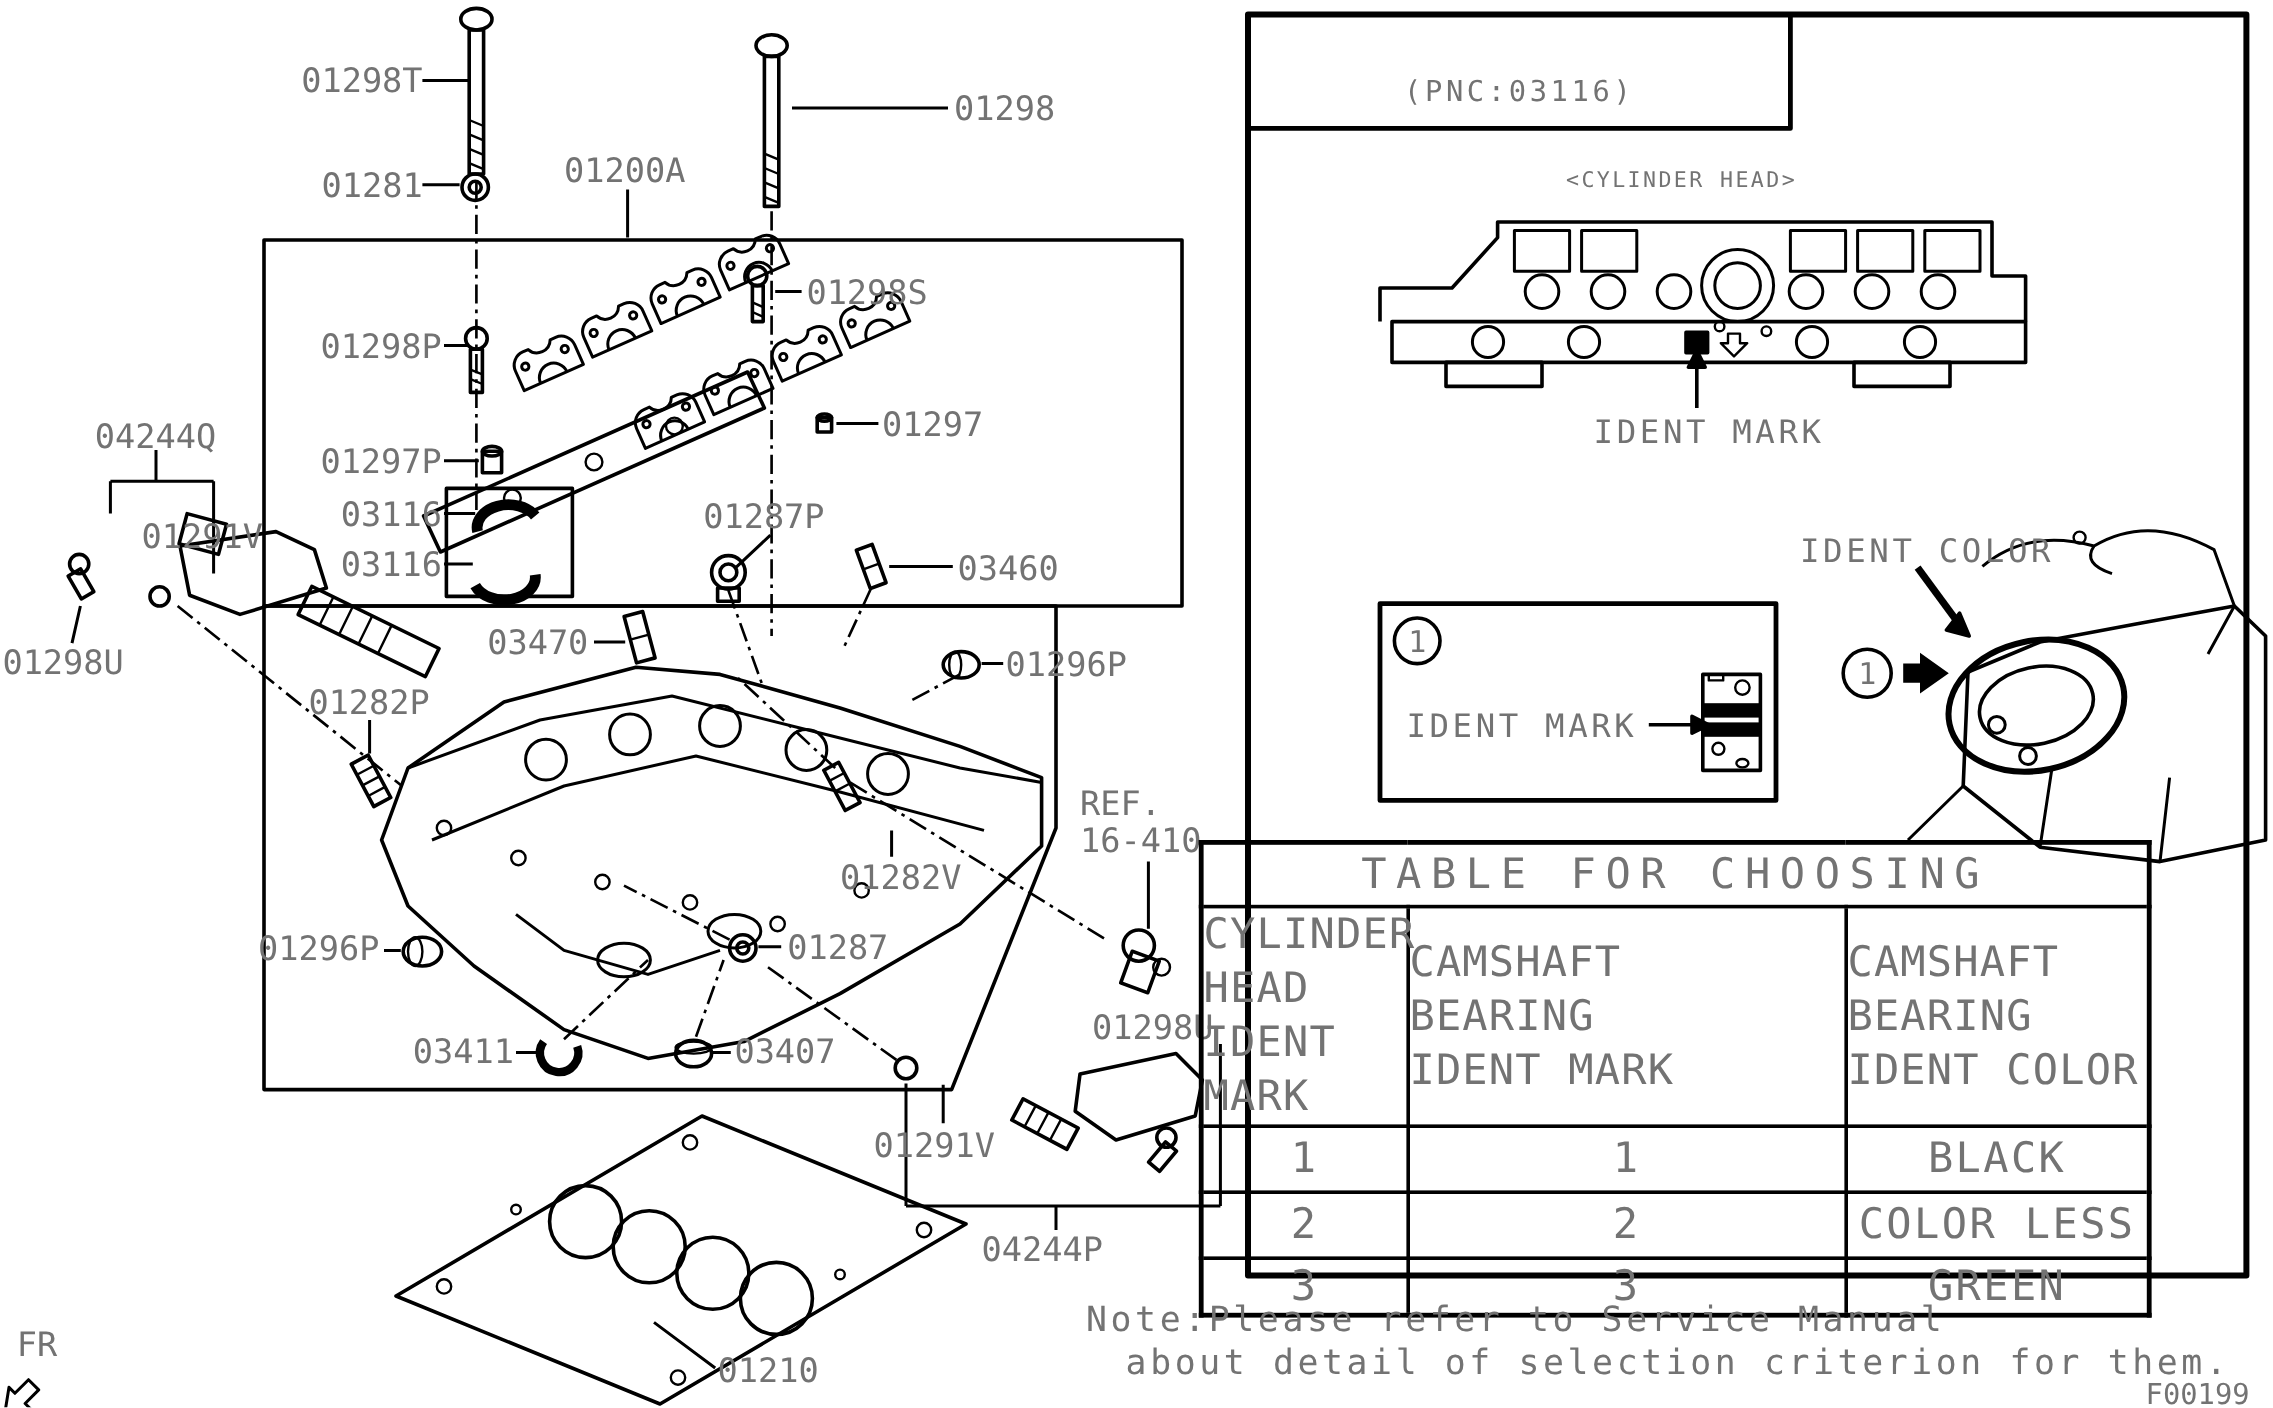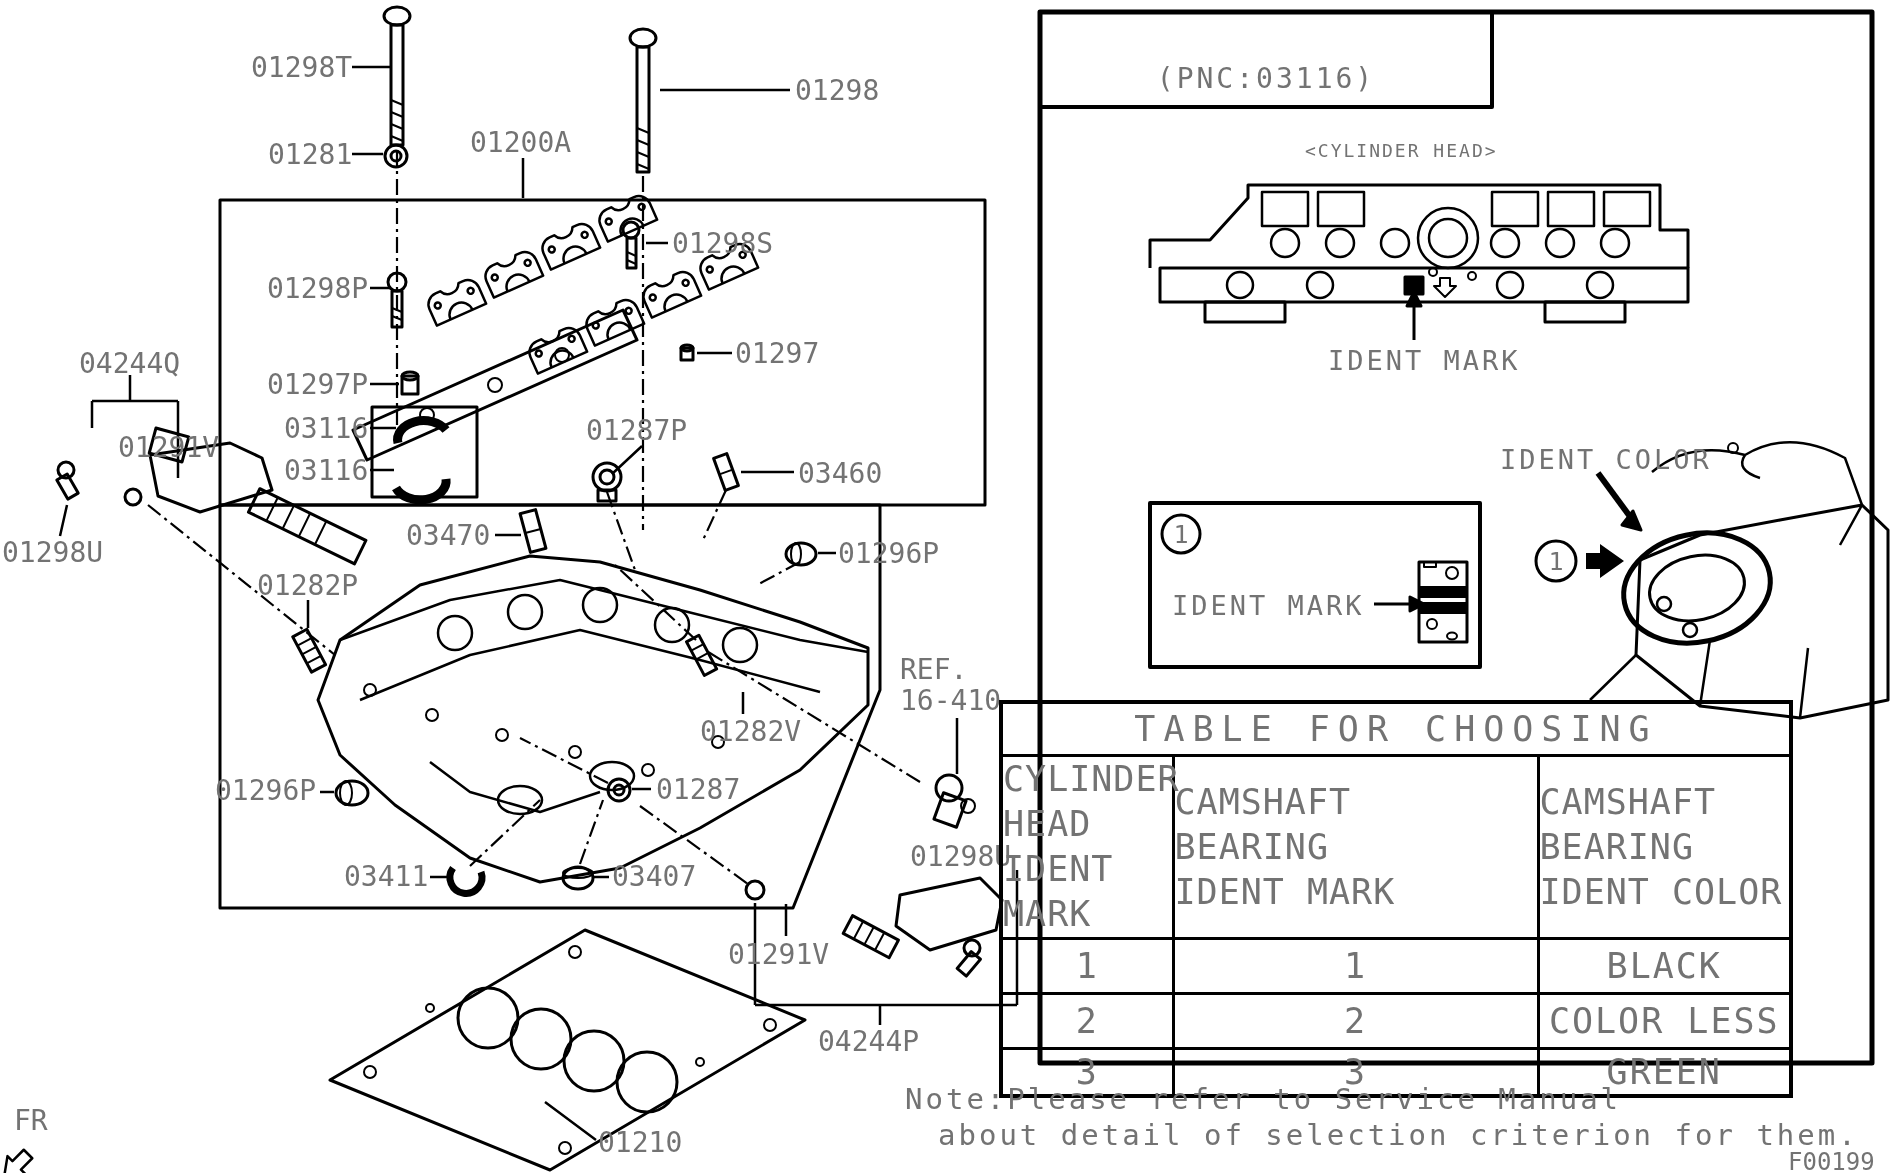--- a/index.html
+++ b/index.html
@@ -359,21 +359,21 @@
 <div class="plabel pre" style="left:900px;top:654px;width:110px">REF.
 16-410</div>
 <div class="plabel" style="left:910px;top:842px">01298U</div>
 <div class="plabel" style="left:728px;top:940px">01291V</div>
 <div class="plabel" style="left:818px;top:1027px">04244P</div>
 <div class="plabel" style="left:598px;top:1128px">01210</div>
 
 <div class="plabel" style="left:14px;top:1106px">FR</div>
 <div class="ptext" style="left:1788px;top:1148px;font-size:24px">F00199</div>
 
-<div class="ptext" style="left:1040px;top:62px;width:452px;text-align:center;font-size:28px;letter-spacing:3px">(PNC:03116)</div>
+<div class="ptext" style="left:1040px;top:62px;width:452px;text-align:center;font-size:24px;letter-spacing:3px">(PNC:03116)</div>
 <div class="ptext" style="left:1305px;top:140px;font-size:18px;letter-spacing:2px">&lt;CYLINDER HEAD&gt;</div>
 <div class="ptext" style="left:1328px;top:345px;font-size:27px;letter-spacing:3px">IDENT MARK</div>
 <div class="ptext" style="left:1500px;top:444px;font-size:27px;letter-spacing:3px">IDENT COLOR</div>
 <div class="callout" style="left:1167px;top:521px">1</div>
 <div class="ptext" style="left:1172px;top:590px;font-size:27px;letter-spacing:3px">IDENT MARK</div>
 <div class="callout" style="left:1542px;top:548px">1</div>
 
 <table class="choose">
   <colgroup>
         <col style="width:172px">

